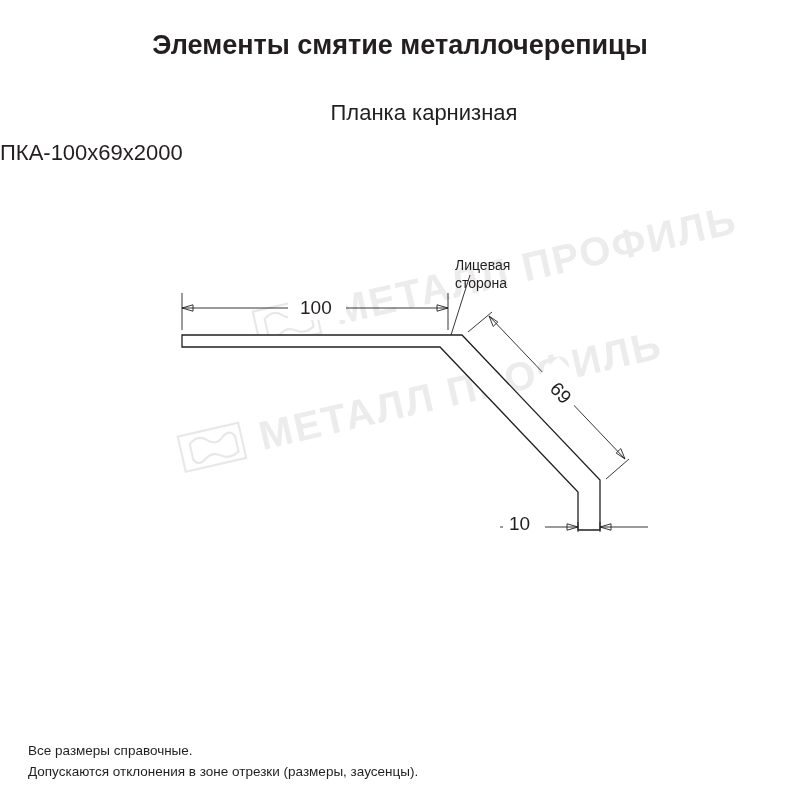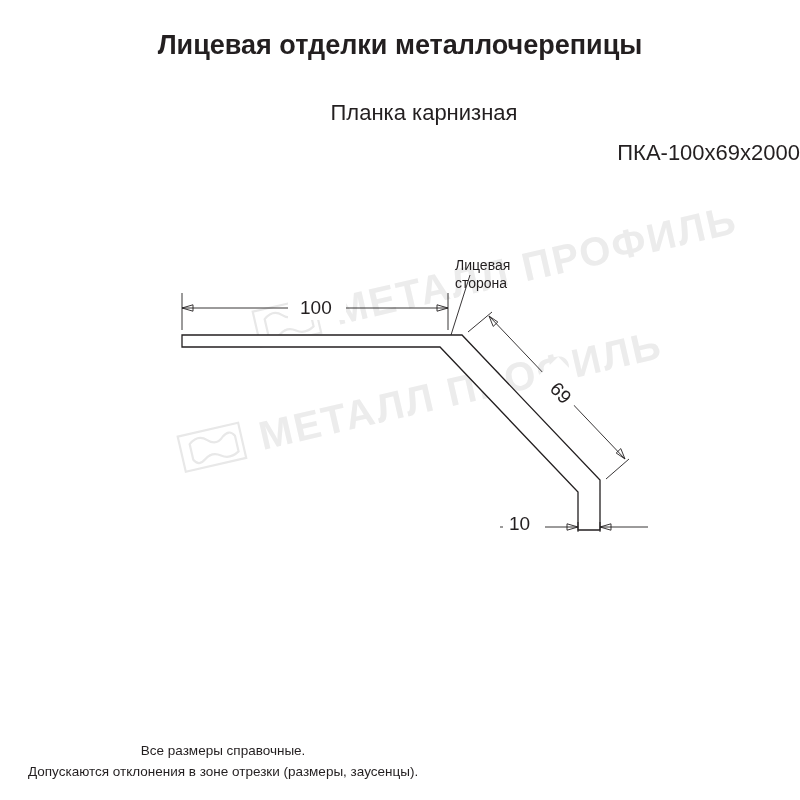--- a/index.html
+++ b/index.html
@@ -36,38 +36,37 @@
     width: 800px;
     text-align: center;
     font-size: 22px;
     margin-left: 24px;
   }
   .code {
     position: absolute;
     top: 140px;
     left: 0;
     width: 800px;
-    text-align: right;
+    text-align: left;
     font-size: 22px;
   }
   .drawing {
     position: absolute;
     top: 180px;
     left: 0;
     width: 800px;
     height: 480px;
   }
   .footer {
     position: absolute;
     left: 28px;
     bottom: 18px;
     font-size: 13.5px;
     line-height: 21px;
     color: #231f20;
-    text-align: center;
   }
   .footer div {
     white-space: nowrap;
   }
   svg {
     display: block;
   }
   .wm {
     fill: none;
     stroke: #e8e8e8;
@@ -100,21 +99,21 @@
     font-family: "Liberation Sans", sans-serif;
     font-size: 14px;
     fill: #231f20;
   }
 </style>
 </head>
 <body>
 
 <div class="page">
 
-  <div class="title">Лицевая отделки металлочерепицы</div>
+  <div class="title">Элементы смятие металлочерепицы</div>
   <div class="subtitle">Планка карнизная</div>
   <div class="code">ПКА-100х69х2000</div>
 
   <div class="drawing">
     <svg width="800" height="480" viewBox="0 0 800 480">
 
       <g transform="translate(250,120) rotate(-13)">
         <g class="wm">
           <path d="M0,12 L0,48 L62,48 L62,12 Z"></path>
           <path d="M10,22 q10,-8 18,0 q8,8 16,0 q8,-6 12,2 l0,16 q-10,6 -18,0 q-8,-6 -16,0 q-8,6 -12,-2 Z"></path>

